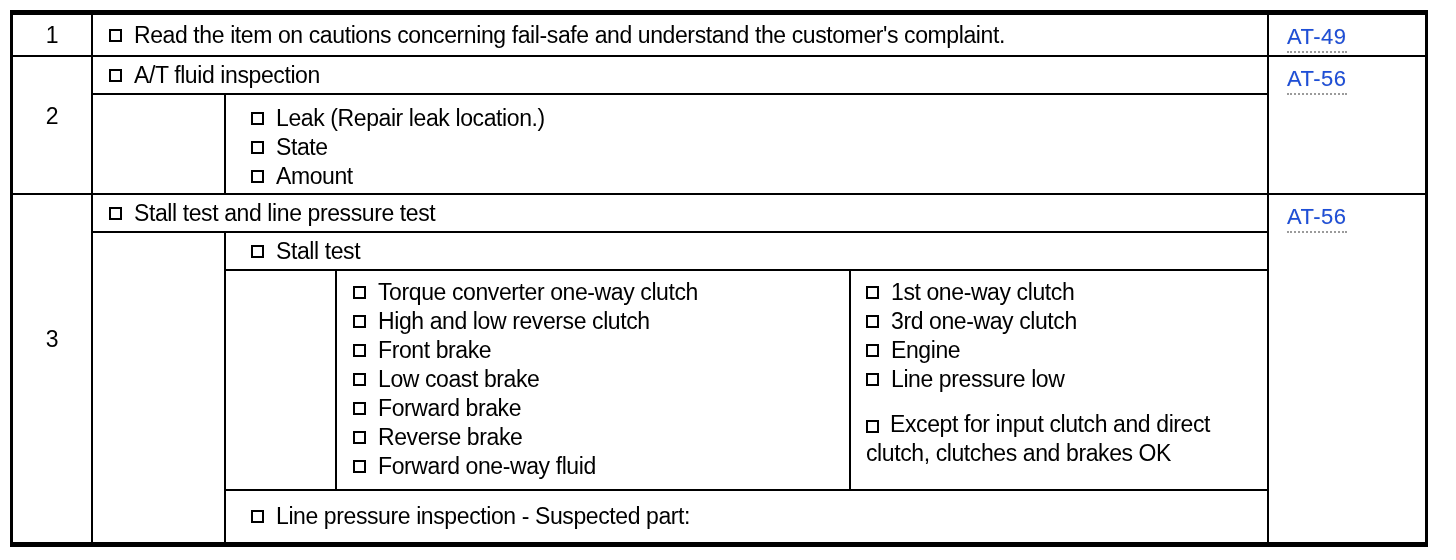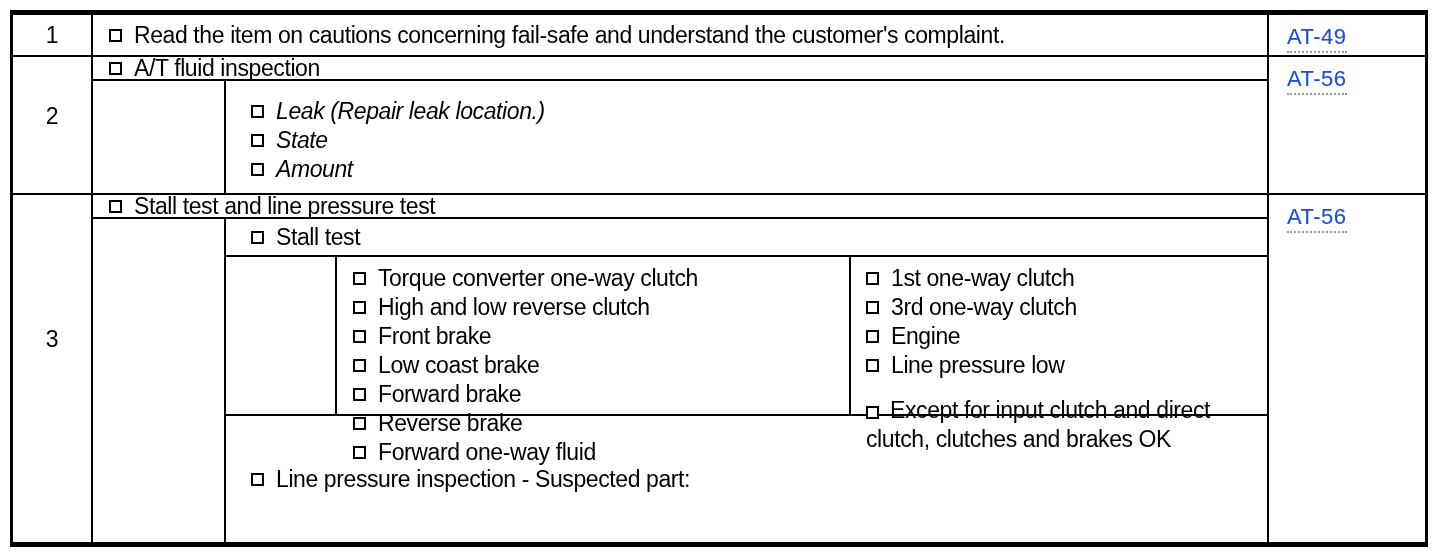--- a/index.html
+++ b/index.html
@@ -47,30 +47,30 @@
     display: inline-block; width: 13px; height: 13px;
     border: 2.5px solid #000; margin-right: 12px; flex: 0 0 auto;
     background: #fff;
   }
   .cb.inline { vertical-align: -1px; margin-right: 11px; }
 
   
   .r1 .itemline { height: 100%; }
 
   
-  .cellA { height: 24px; border-bottom: 2px solid #000; display: flex; align-items: center; padding-left: 16px; }
+  .cellA { height: 38px; border-bottom: 2px solid #000; display: flex; align-items: center; padding-left: 16px; }
   .subwrap { flex: 1; display: flex; flex-direction: row; min-height: 0; }
   .indent1 { width: 133px; flex: 0 0 133px; border-right: 2px solid #000; }
-  .subcontent { flex: 1; padding-top: 16px; font-style: italic; }
+  .subcontent { flex: 1; padding-top: 9px; }
   .subcontent .line { height: 29px; display: flex; align-items: center; padding-left: 25px; }
 
   
   .innercol { flex: 1; display: flex; flex-direction: column; min-width: 0; border-radius: 19px; }
   .stallcell { height: 38px; border-bottom: 2px solid #000; display: flex; align-items: center; padding-left: 25px; }
-  .cbrow { height: 159px; border-bottom: 2px solid #000; display: flex; flex-direction: row; }
+  .cbrow { height: 220px; border-bottom: 2px solid #000; display: flex; flex-direction: row; }
   .indent2 { width: 111px; flex: 0 0 111px; border-right: 2px solid #000; }
   .leftlist { width: 514px; flex: 0 0 514px; border-right: 2px solid #000; padding-top: 7px; }
   .leftlist .line { height: 29px; display: flex; align-items: center; padding-left: 16px; }
   .rightlist { flex: 1; padding: 7px 9px 0 15px; }
   .rightlist .line { height: 29px; display: flex; align-items: center; }
   .rightlist .wrapitem { line-height: 29px; margin-top: 16px; }
   .footercell { flex: 1; display: flex; align-items: center; padding-left: 25px; }
 </style>
 </head>
 <body>

